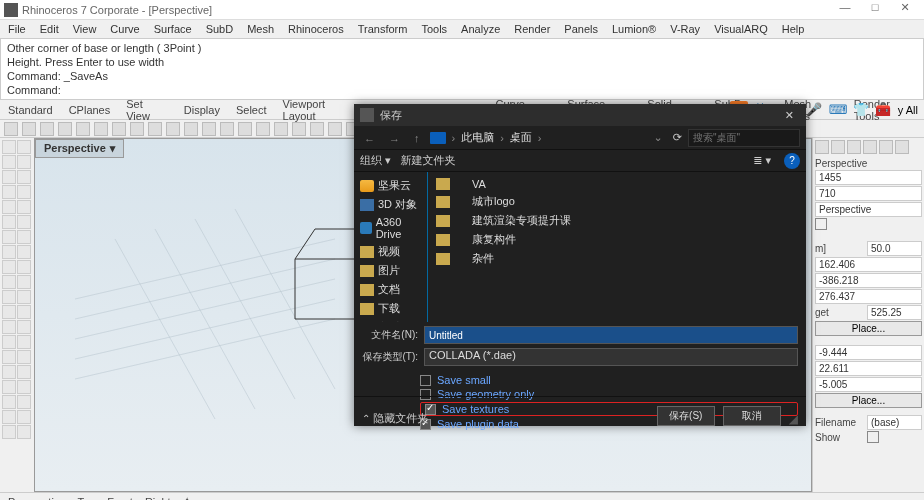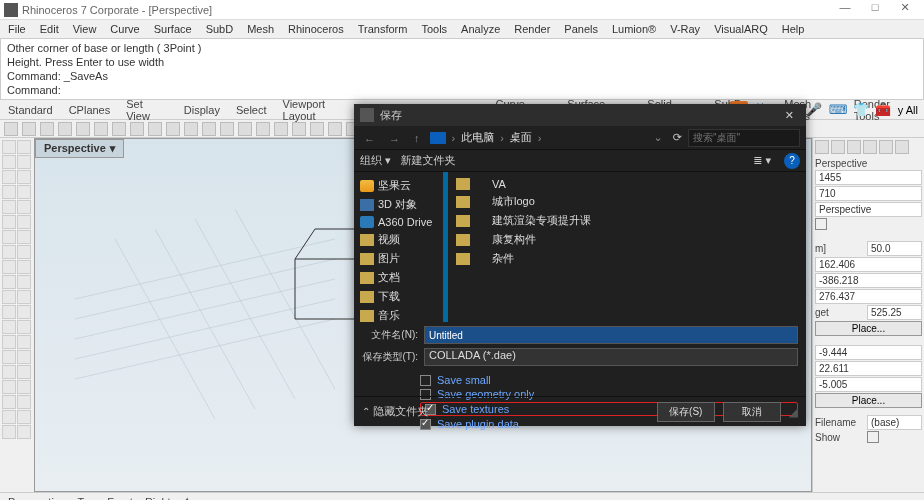--- a/index.html
+++ b/index.html
@@ -49,21 +49,21 @@
 .d-nav .sp{flex:1}
 .d-nav .caret{color:#888;padding:0 4px}
 .d-nav .rf{color:#ccc;cursor:pointer}
 .d-nav .search{width:112px;height:18px;background:#191919;border:1px solid #333;color:#888;padding:0 4px;font-size:10px}
 .d-toolbar{height:22px;display:flex;align-items:center;padding:0 6px;gap:10px;border-bottom:1px solid #111}
 .d-toolbar .link{color:#ccc;cursor:pointer}
 .d-toolbar .sp{flex:1}
 .d-toolbar .vi{color:#ccc;cursor:pointer;padding:0 3px}
 .d-toolbar .help{width:16px;height:16px;background:#0a5fbb;border-radius:50%;color:#fff;text-align:center;line-height:16px;font-size:10px}
 .d-body{display:flex;height:150px}
-.d-tree{width:94px;border-right:5px solid #0369a1;overflow:hidden;padding:4px 2px}
+.d-tree{width:74px;border-right:1px solid #0369a1;overflow:hidden;padding:4px 2px}
 .d-tree .it{display:flex;align-items:center;gap:4px;padding:2px 4px;color:#ddd;cursor:pointer;font-size:10px}
 .d-tree .fico{width:14px;height:12px}
 .d-tree .cloud{background:linear-gradient(#f5b942,#e89a1a);border-radius:2px}
 .d-tree .obj{background:#3a6ea5}
 .d-tree .a360{background:#2a7ab9;border-radius:2px}
 .d-tree .gen{background:#c9a94e}
 .d-list{flex:1;padding:4px 6px;overflow:hidden}
 .d-list .it{display:flex;align-items:center;gap:22px;padding:2px;color:#ddd;cursor:pointer;font-size:10px}
 .d-list .fico{width:14px;height:12px;background:#c9a94e}
 .d-fields{padding:4px 8px}
@@ -72,21 +72,21 @@
 .d-fields .inp{flex:1;height:18px;background:#333;border:1px solid #555;color:#fff;padding:7px 4px;font-size:10px}
 .d-fields .inp.sel{background:#1a4f8a;color:#fff}
 .d-fields .sel2{flex:1;height:18px;background:#333;border:1px solid #555;color:#ddd;padding:0 4px;font-size:10px}
 .d-opts{padding:0 8px 0 66px}
 .d-opts .o{display:flex;align-items:center;gap:6px;margin-bottom:2px;font-size:10px}
 .d-opts .o .cb{width:11px;height:11px;border:1px solid #888;background:#222}
 .d-opts .o .cb.chk{background:#555;position:relative}
 .d-opts .o .cb.chk::after{content:"✓";position:absolute;left:0;top:-3px;color:#fff;font-size:10px}
 .d-opts .o .txt{color:#6aa6ff}
 .d-opts .hl{border:1px solid #d22;padding:0 4px;border-radius:2px}
-.d-foot{position:absolute;bottom:0;left:0;right:0;height:30px;display:flex;align-items:center;padding:0 8px;gap:8px;border-top:1px solid #111}
+.d-foot{position:absolute;bottom:0;left:0;right:0;height:30px;display:flex;align-items:flex-end;padding:0 8px;gap:8px;border-top:1px solid #111}
 .d-foot .hide{color:#ccc;cursor:pointer;font-size:10px}
 .d-foot .sp{flex:1}
 .d-foot .btn{width:58px;height:20px;background:#333;border:1px solid #666;color:#ddd;text-align:center;line-height:18px;cursor:pointer;font-size:10px}
 .d-foot .grip{color:#555;font-size:12px}
 </style>
 </head>
 <body>
 
 <div class="titlebar">
   <div class="logo"></div>

